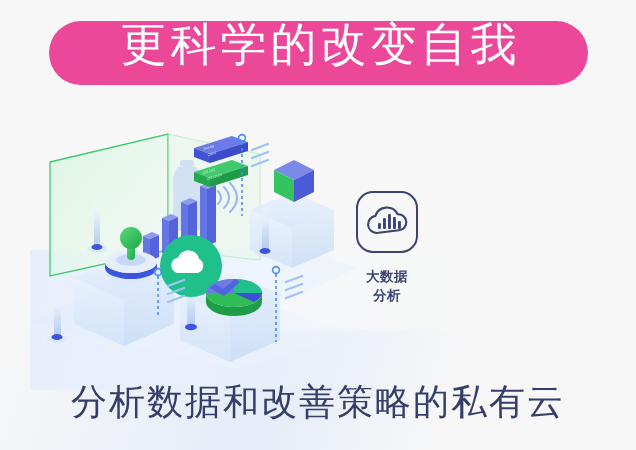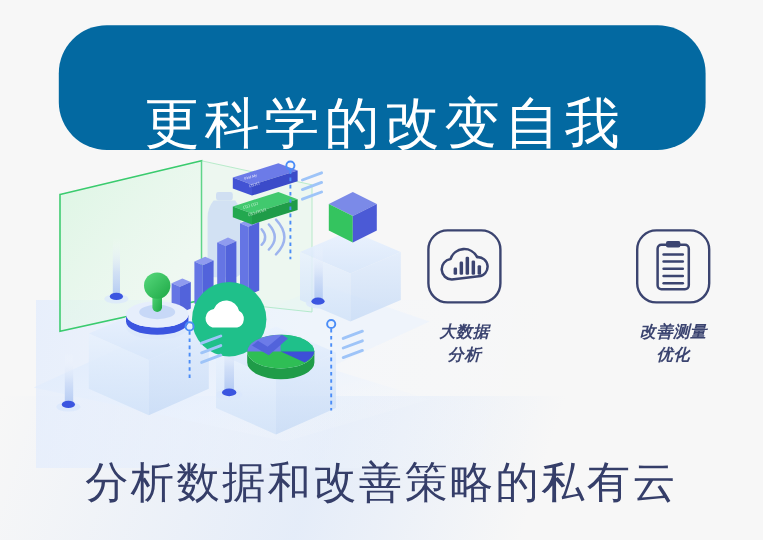--- a/index.html
+++ b/index.html
@@ -26,24 +26,24 @@
   }
   .bg-wash2{
     position:absolute;left:30px;top:250px;width:420px;height:140px;
     background:linear-gradient(100deg,rgba(226,236,253,.75) 0%,rgba(240,246,255,.25) 60%,rgba(247,247,247,0) 100%);
     pointer-events:none;
   }
 
   
   #title-pill{
     position:absolute;left:49px;top:21px;
-    width:539px;height:104px;
-    background:#0369a1;
+    width:539px;height:64px;
+    background:#ec4899;
     border-radius:40px;
-    display:flex;align-items:flex-end;justify-content:center;
+    display:flex;align-items:flex-start;justify-content:center;
   }
   #title-text{
     color:#ffffff;
     font-size:46px;
     line-height:1;
     letter-spacing:4px;
     font-weight:400;
     white-space:nowrap;
     padding-left:4px;
   }
@@ -76,21 +76,20 @@
   }
   .feat-label{
     margin-top:14px;
     color:#3b4470;
     font-size:13.5px;
     font-weight:bold;
     line-height:1.42;
     text-align:center;
     letter-spacing:.5px;
     white-space:nowrap;
-    font-style:italic;
   }
 
   
   #illustration{
     position:absolute;left:28px;top:118px;
     width:330px;height:250px;
   }
 
   .micro{
     font-size:3px;fill:#ffffff;opacity:.9;
@@ -308,37 +307,18 @@
             <rect x="33" y="19" width="2.9" height="8" rx="1.1"></rect>
           </g>
         </svg>
       </div>
       <div class="feat-label">
         <div>大数据</div>
         <div>分析</div>
       </div>
     </div>
 
-    <div class="feature">
-      <div class="feat-icon">
-        <svg width="40" height="46" viewBox="0 0 40 46">
-          <rect x="7" y="5" width="26" height="37" rx="3.2" fill="none" stroke="#3b4470" stroke-width="2.1"></rect>
-          <rect x="14" y="1.8" width="12" height="5.4" rx="1.6" fill="#3b4470"></rect>
-          <g stroke="#3b4470" stroke-width="2.1" stroke-linecap="round">
-            <line x1="12" y1="13" x2="28" y2="13"></line>
-            <line x1="12" y1="19" x2="28" y2="19"></line>
-            <line x1="12" y1="25" x2="28" y2="25"></line>
-            <line x1="12" y1="31" x2="28" y2="31"></line>
-            <line x1="12" y1="37" x2="28" y2="37"></line>
-          </g>
-        </svg>
-      </div>
-      <div class="feat-label">
-        <div>改善测量</div>
-        <div>优化</div>
-      </div>
-    </div>
 
   </div>
 
   <div id="headline">分析数据和改善策略的私有云</div>
 
 </div>
 
 </body></html>

